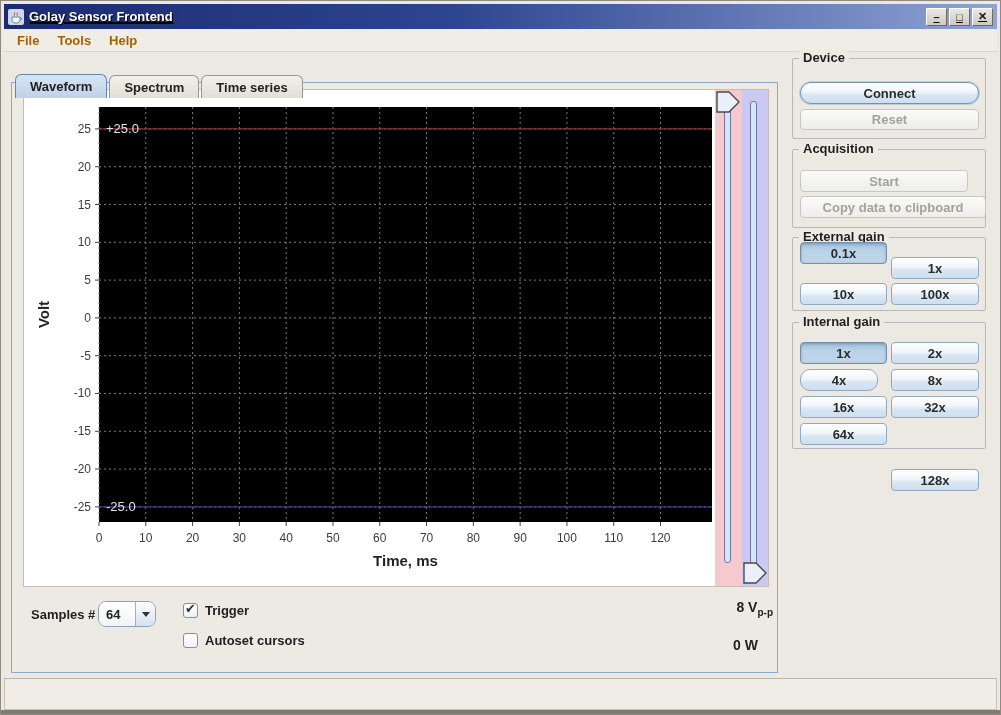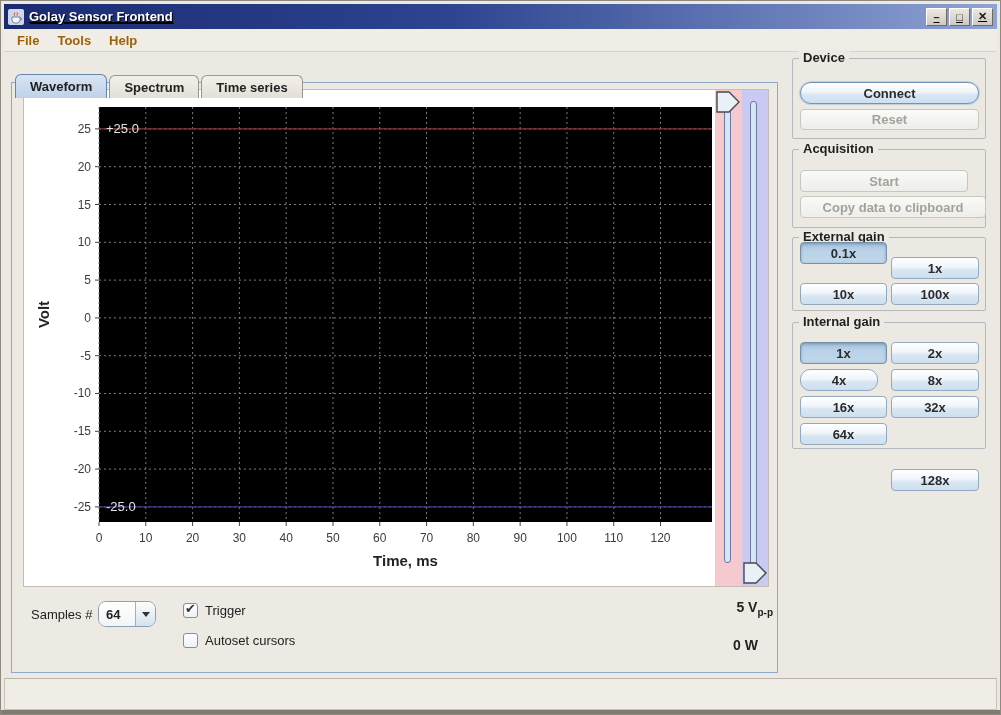--- a/index.html
+++ b/index.html
@@ -41,21 +41,21 @@
   .chart-svg { position:absolute; left:0; top:0; }
   svg text { font-family:"Liberation Sans", sans-serif; }
 
   .slider-col { position:absolute; top:0; height:496px; cursor:pointer; }
   .slider-col.pink { left:691px; width:27px; background:#f6c9ce; }
   .slider-col.blue { left:718px; width:26px; background:#c9c9f1; }
   .groove { position:absolute; background:#d7e4f4; border:1px solid #6a7aa2; border-radius:3px; }
   .thumb { position:absolute; width:24px; height:22px; cursor:pointer; }
 
   
-  .lbl { position:absolute; font-weight:400; font-size:13px; color:#222; }
+  .lbl { position:absolute; font-weight:700; font-size:13px; color:#222; }
   .combo { position:absolute; left:97px; top:600px; width:58px; height:26px;
            border:1px solid #8ba0b6; border-radius:8px; background:#fff; display:flex; overflow:hidden; cursor:pointer; }
   .combo-value { flex:1; font-weight:700; font-size:13px; color:#222; display:flex; align-items:center;
                  padding-left:7px; background:linear-gradient(#ffffff,#f2f4f6); }
   .combo-btn { width:20px; background:linear-gradient(#fdfdfd,#d4e2f0); border-left:1px solid #9db0c4;
                display:flex; align-items:center; justify-content:center; }
   .combo-arrow { width:0; height:0; border-left:4px solid transparent; border-right:4px solid transparent;
                  border-top:5px solid #333; }
 
   .checkrow { position:absolute; display:flex; align-items:center; gap:7px; cursor:pointer; }
@@ -226,21 +226,21 @@
   <div class="checkrow" style="left:182px; top:602px;">
     <span class="checkbox checked"></span>
     <span class="lbl" style="position:static;">Trigger</span>
   </div>
   <div class="checkrow" style="left:182px; top:632px;">
     <span class="checkbox"></span>
     <span class="lbl" style="position:static;">Autoset cursors</span>
   </div>
 
   <div class="readout" style="left:672px; top:598px; width:100px;">
-    <span>5 V</span><sub>p-p</sub>
+    <span>8 V</span><sub>p-p</sub>
   </div>
   <div class="readout" style="left:672px; top:636px; width:85px;">
     <span>0 W</span>
   </div>
 
   <div class="grp" style="left:791px; top:57px; width:194px; height:81px;">
     <span class="legend">Device</span>
     <div class="sbtn primary" style="left:7px; top:23px; width:179px; height:22px;">Connect</div>
     <div class="sbtn disabled" style="left:7px; top:50px; width:179px; height:21px;">Reset</div>
   </div>

